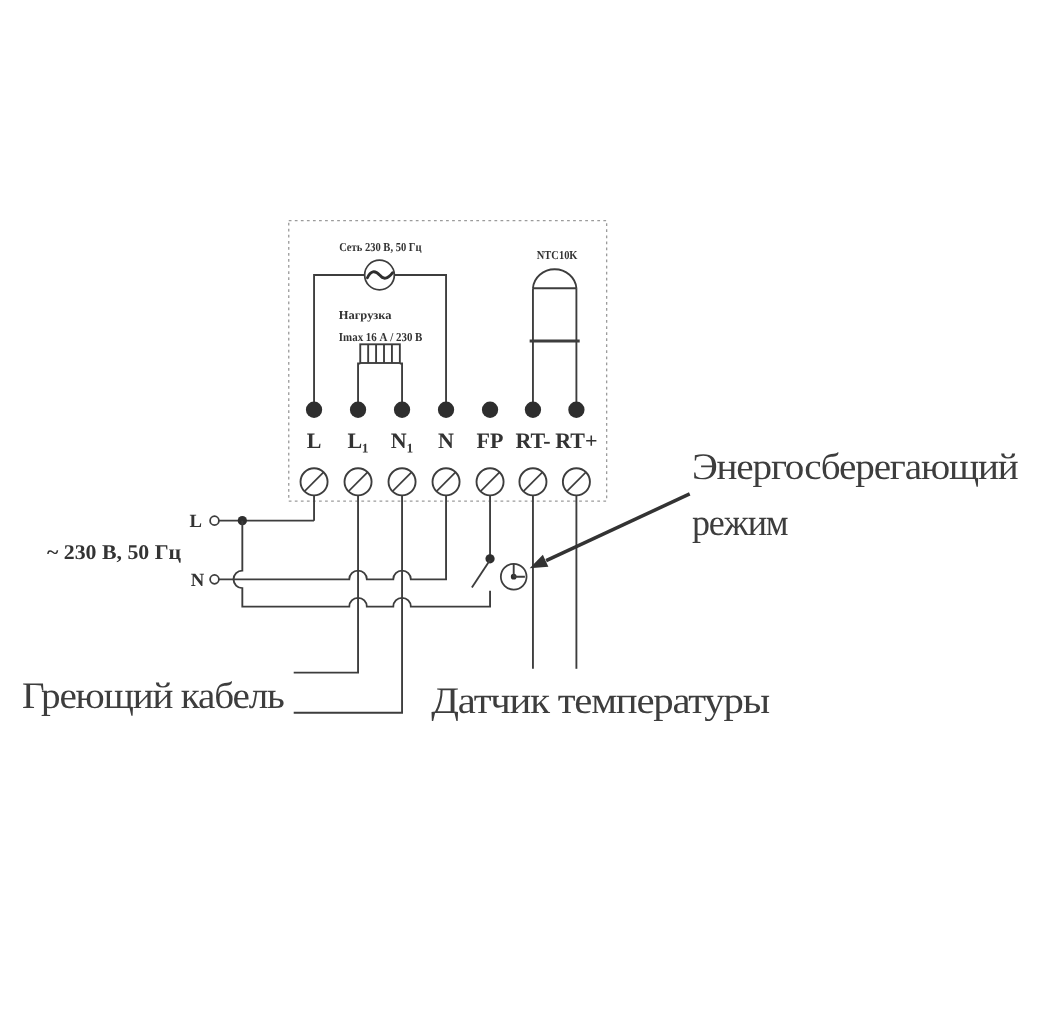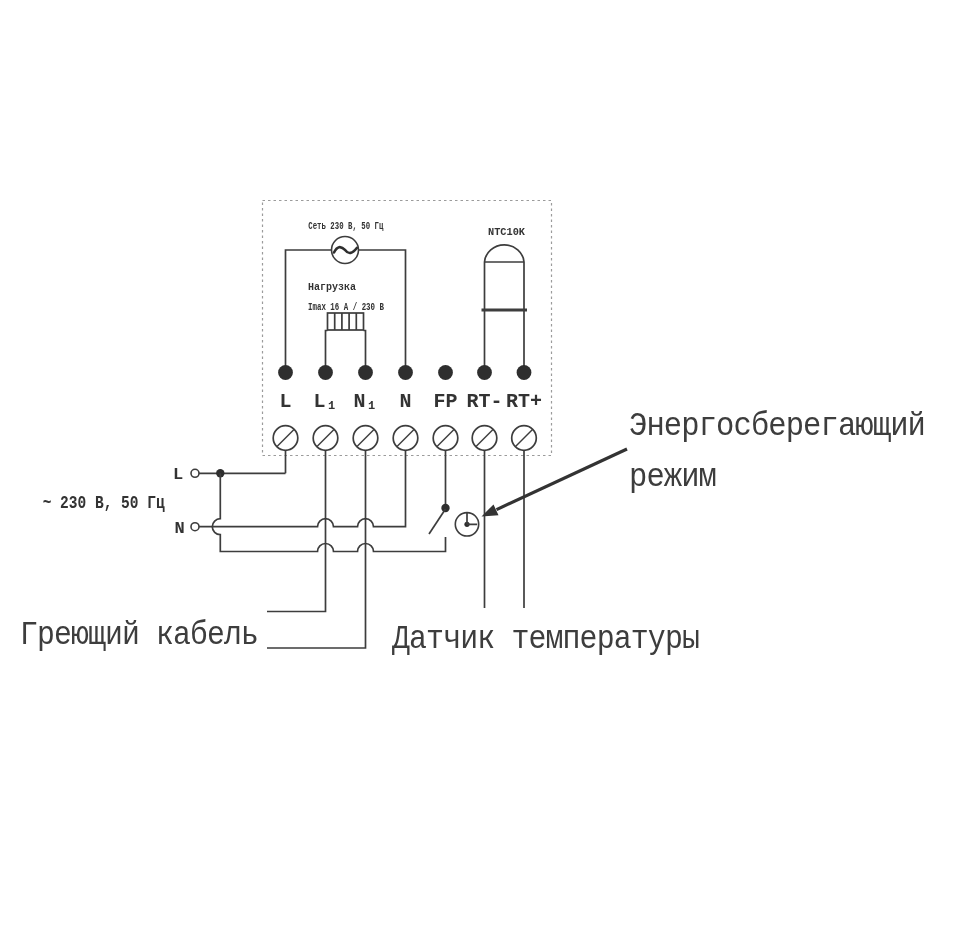--- a/index.html
+++ b/index.html
@@ -1,17 +1,17 @@
 <!DOCTYPE html>
 <html><head>
 <meta charset="utf-8">
 <style>
   html,body{margin:0;padding:0;background:#ffffff;}
   .stage{position:relative;width:954px;height:939px;background:#ffffff;overflow:hidden;
-         font-family:Liberation Mono, monospace;}
+         font-family:Liberation Serif, serif;}
   svg{position:absolute;left:0;top:0;}
   .wire{fill:none;stroke:#3d3d3d;stroke-width:1.7;}
   .wire-thick{fill:none;stroke:#3d3d3d;stroke-width:2.8;}
   .arrow-line{fill:none;stroke:#333333;stroke-width:3.2;}
   .arrow-head{fill:#333333;stroke:none;}
   .dashed{fill:none;stroke:#9b9b9b;stroke-width:1.2;stroke-dasharray:2.5 3;}
   .dot{fill:#2e2e2e;stroke:none;}
   .open-circle{fill:#ffffff;stroke:#3d3d3d;stroke-width:1.6;}
   .screw{fill:#ffffff;stroke:#3d3d3d;stroke-width:1.7;}
   .screw-slash{fill:none;stroke:#3d3d3d;stroke-width:1.5;}

